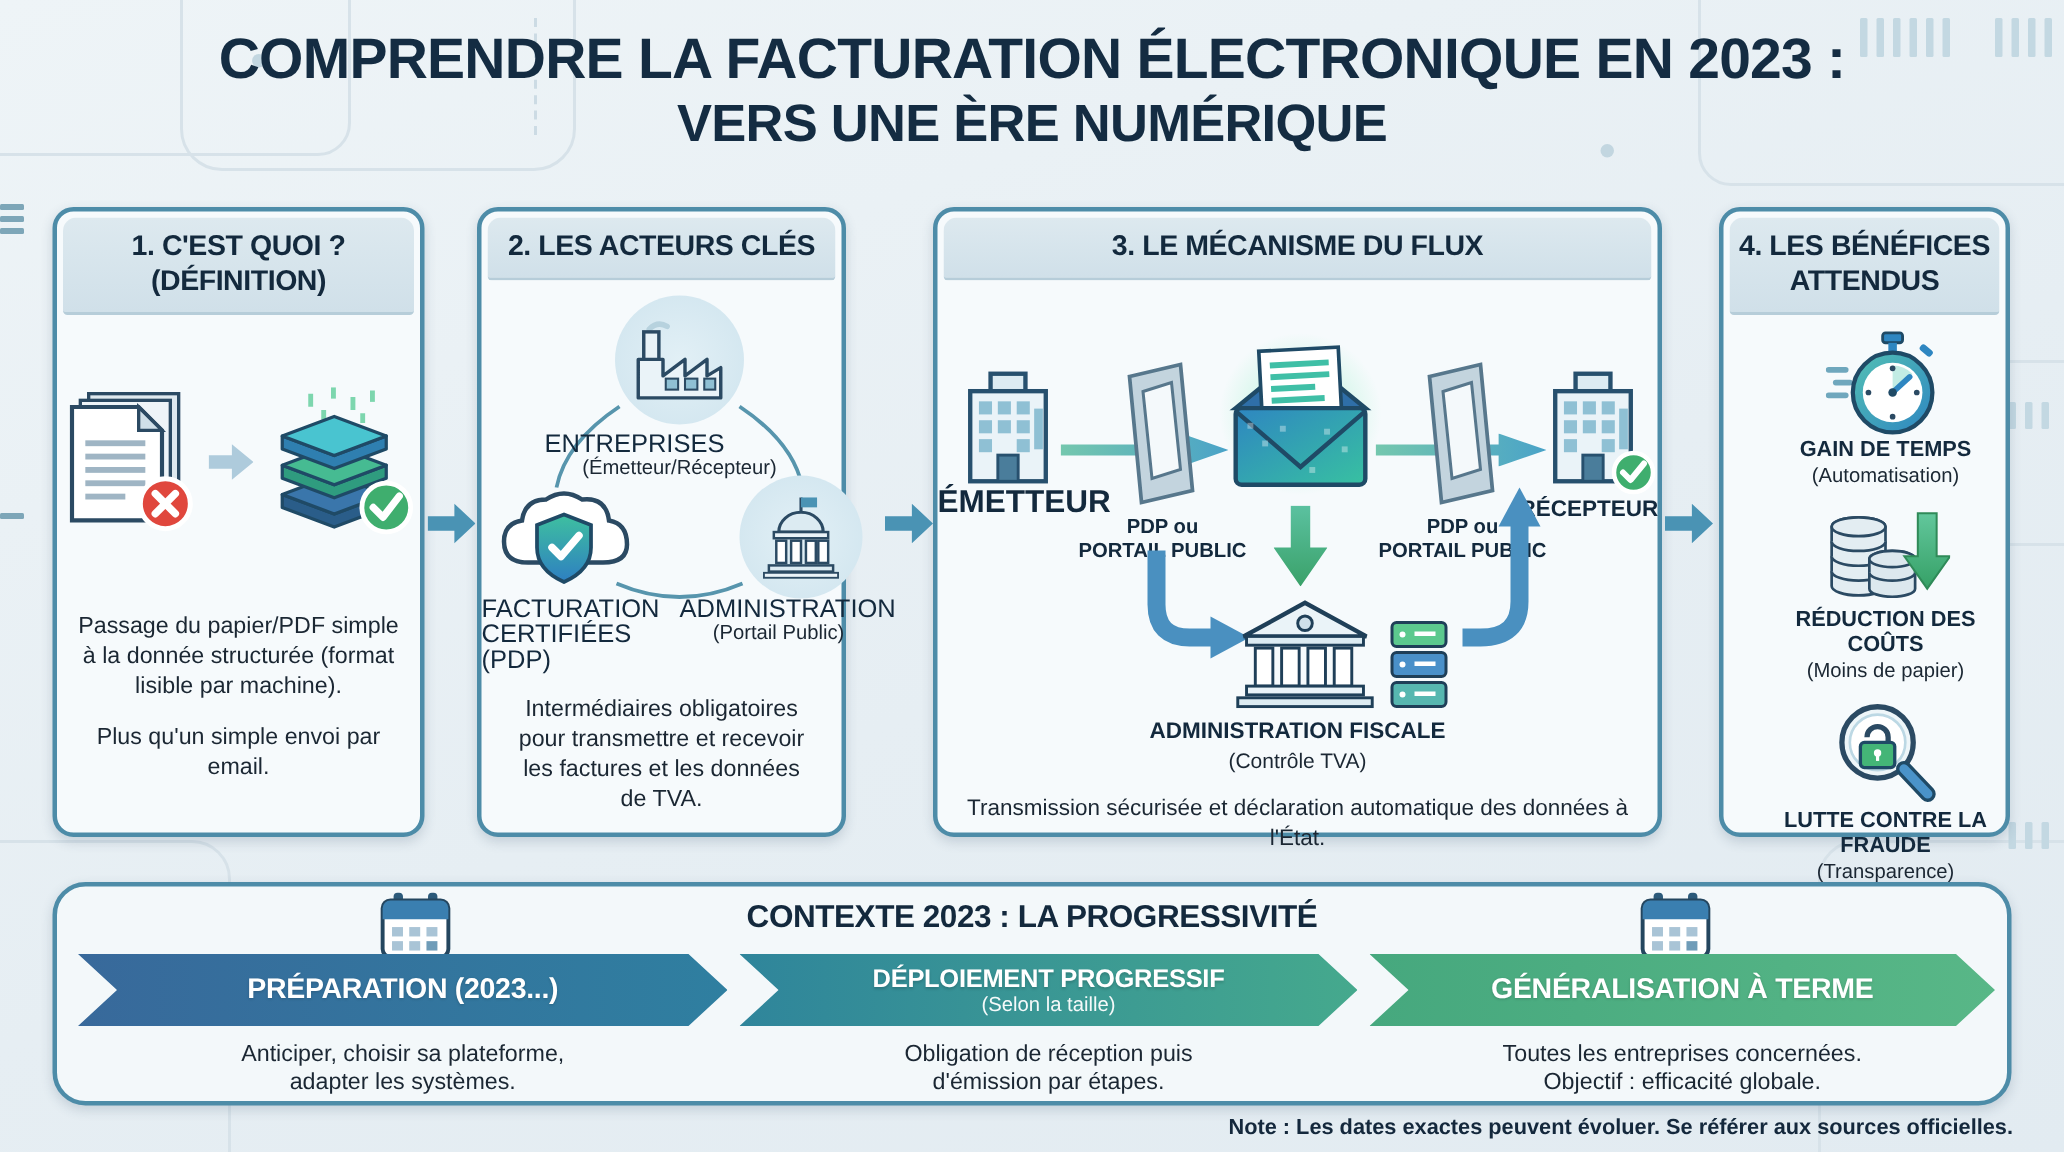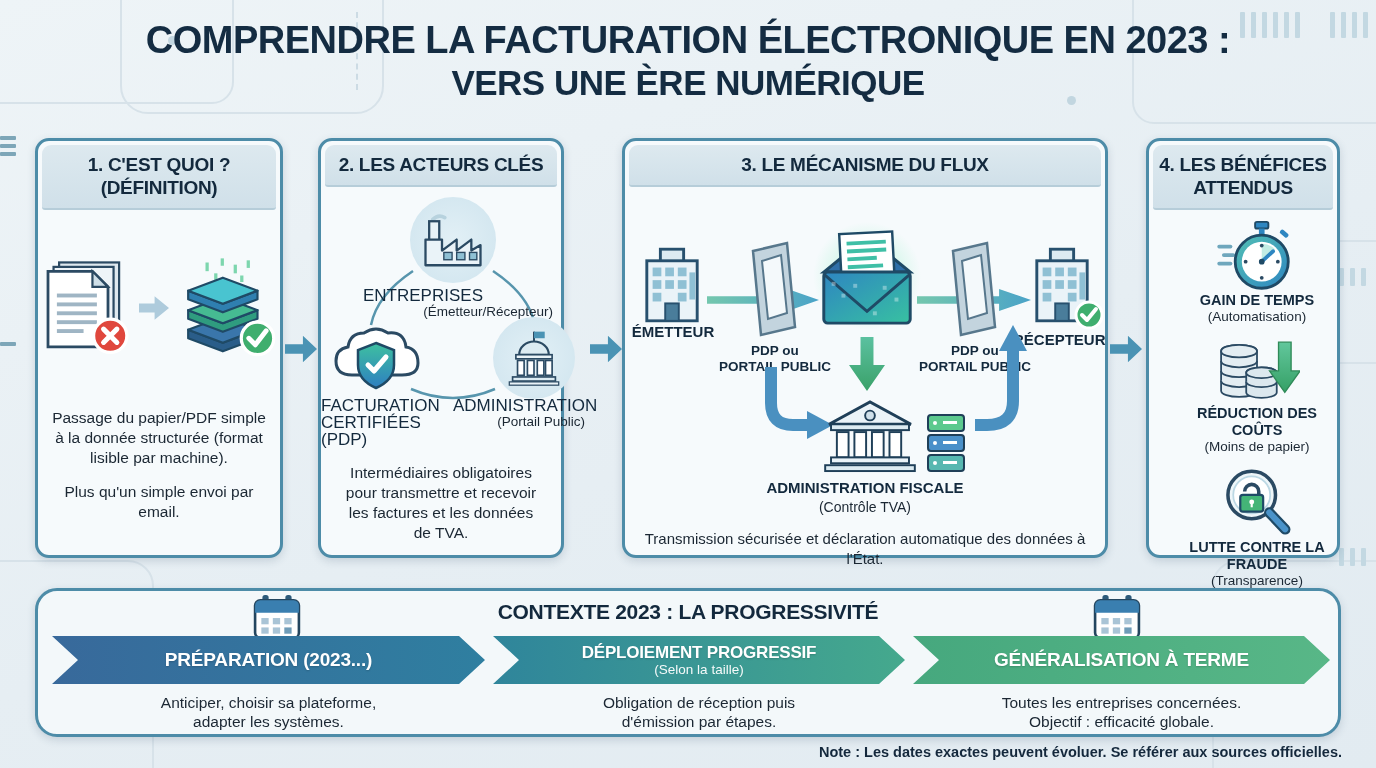--- a/index.html
+++ b/index.html
@@ -35,21 +35,21 @@
     clip-path:polygon(0 34%,52% 34%,52% 8%,100% 50%,52% 92%,52% 66%,0 66%);}
   
   .connector{position:absolute;top:334px;width:32px;height:30px;background:#4a93b4;z-index:2;
     clip-path:polygon(0 34%,56% 34%,56% 6%,100% 50%,56% 94%,56% 66%,0 66%);}
   
   #p2{left:318px;width:246px;}
   .p2-diagram{position:relative;height:250px;margin-top:4px;}
   .actor-circle{position:absolute;border-radius:50%;background:radial-gradient(#e2f0f6,#cfe4ee);
     display:flex;align-items:center;justify-content:center;}
   .actor-lbl{position:absolute;text-align:left;color:#13293d;font-weight:normal;font-size:17px;line-height:17px;}
-  .actor-sub{position:absolute;text-align:right;color:#1b2733;font-size:13.5px;line-height:16px;}
+  .actor-sub{position:absolute;text-align:center;color:#1b2733;font-size:13.5px;line-height:16px;}
   
   #p3{left:622px;width:486px;}
   .p3-diagram{position:relative;height:368px;}
   .flow-arrow{position:absolute;height:26px;background:linear-gradient(90deg,#74c7ae,#4aa3c8);
     clip-path:polygon(0 36%,72% 36%,72% 8%,100% 50%,72% 92%,72% 64%,0 64%);}
   .down-arrow{position:absolute;width:36px;height:54px;
     background:linear-gradient(#5bc1a0,#3aa169);
     clip-path:polygon(32% 0,68% 0,68% 52%,100% 52%,50% 100%,0 52%,32% 52%);}
   .flow-lbl{position:absolute;text-align:center;color:#13293d;font-weight:bold;}
   
@@ -415,21 +415,21 @@
   <div class="panel" id="p3">
     <div class="panel-header">3. LE MÉCANISME DU FLUX</div>
     <div class="p3-diagram">
 
       <div class="flow-arrow" style="left:82px;top:96px;width:112px;"></div>
       <div class="flow-arrow" style="left:292px;top:96px;width:114px;"></div>
 
       <svg width="62" height="76" viewBox="0 0 64 78" style="position:absolute;left:16px;top:56px;">
           <use href="#sym-building"></use>
         </svg>
-      <div class="flow-lbl" style="left:0;top:132px;width:96px;font-size:15px;">ÉMETTEUR</div>
+      <div class="flow-lbl" style="left:0;top:132px;width:96px;font-size:21px;">ÉMETTEUR</div>
 
       <svg width="50" height="96" style="position:absolute;left:124px;top:50px;">
           <use href="#sym-portal"></use>
         </svg>
       <div class="flow-lbl" style="left:92px;top:152px;width:116px;font-size:13.5px;line-height:16px;">
         <div>PDP ou</div>
         <div>PORTAIL PUBLIC</div>
       </div>
 
       <svg width="118" height="110" viewBox="0 0 120 112" style="position:absolute;left:183px;top:30px;">

